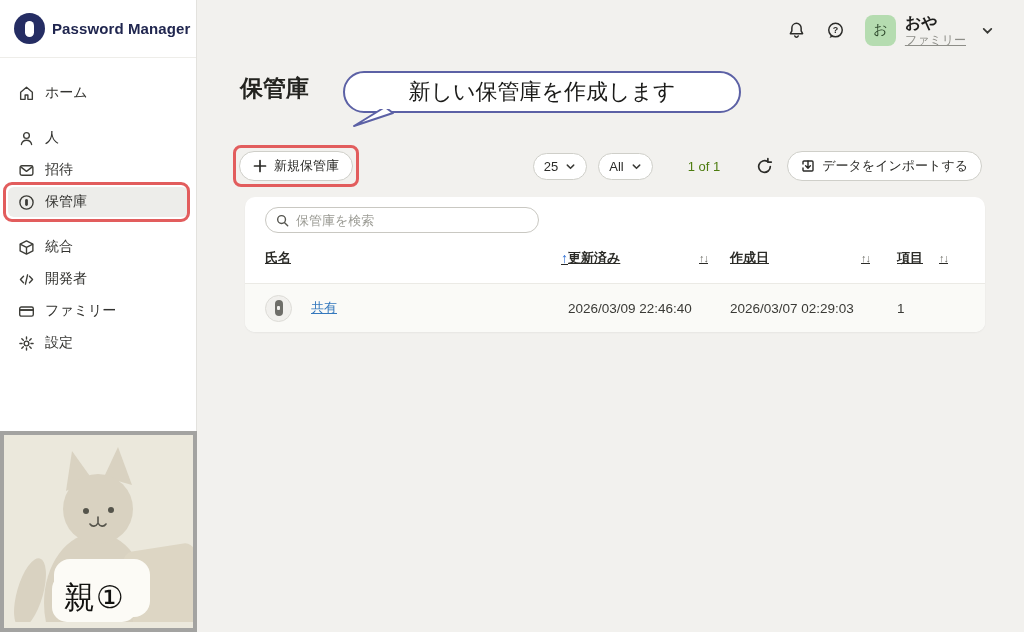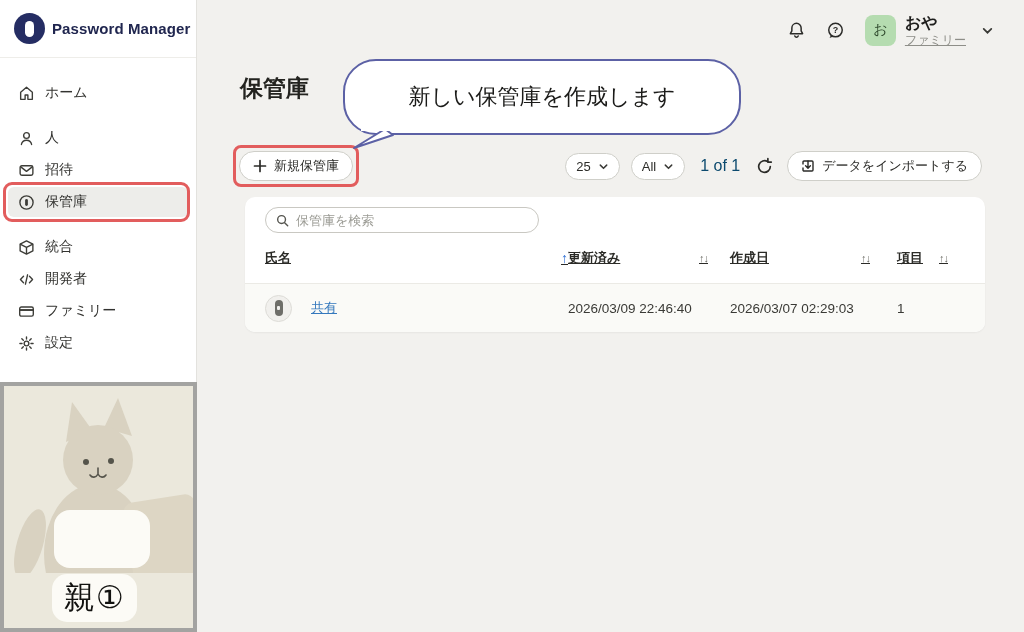--- a/index.html
+++ b/index.html
@@ -38,21 +38,21 @@
   .nav-item .nicon { width:17px; height:17px; color:#3d3d38; flex:0 0 auto; }
   .nav-gap { height:13px; }
   .nav-item.active { background:#ededea; position:relative; }
   .nav-item.active .red-ring {
     position:absolute; left:-5px; right:-2px; top:-5px; bottom:-5px;
     border:3px solid #e25d5d; border-radius:9px; pointer-events:none;
   }
 
   
   .cat-overlay {
-    position:absolute; left:0; bottom:0; width:197px; height:250px;
+    position:absolute; left:0; bottom:0; width:197px; height:201px;
     background:#ebe8dc; border:4px solid #a3a3a1;
   }
   .cat-label {
     position:absolute; left:48px; bottom:6px;
     background:#fcfbf6; border-radius:15px; padding:3px 12px;
     font-size:31px; color:#121210; letter-spacing:1px;
   }
 
   
   .main { position:absolute; left:198px; top:0; right:0; bottom:0; }
@@ -66,21 +66,21 @@
     font-size:14px; color:#2f4a2d;
   }
   .user-name { font-size:16px; font-weight:bold; color:#1e1e1c; line-height:1.25; }
   .user-team { font-size:12px; color:#8e8e88; line-height:1.2;text-decoration:underline; }
   .chev { width:13px; height:13px; color:#3a3a36; margin-left:6px; }
 
   .page-title { position:absolute; left:42px; top:73px; font-size:23px; font-weight:bold; color:#23231f; }
 
   
   .speech-bubble {
-    position:absolute; left:145px; top:59px; width:398px; height:76px;
+    position:absolute; left:145px; top:71px; width:398px; height:42px;
     background:#ffffff; border:2px solid #5c61a5; border-radius:33px;
     display:flex; align-items:center; justify-content:center;
     font-size:22px; color:#1b1b19; z-index:5;
   }
   .bubble-tail { position:absolute; left:6px; bottom:-17px; width:44px; height:22px; }
 
   
   .new-vault-ring {
     position:absolute; left:35px; top:145px; border:3px solid #e25d5d;
     border-radius:8px; padding:3px; z-index:2;
@@ -92,21 +92,21 @@
   }
   .btn .bicon { width:14px; height:14px; color:#2b2b28; }
 
   .right-controls { position:absolute; top:151px; right:42px; display:flex; align-items:center; gap:11px; }
   .pill-select {
     display:flex; align-items:center; gap:7px;
     background:#ffffff; border:1px solid #cfcfc9; border-radius:15px;
     padding:5px 10px; font-size:13px; color:#2b2b28; cursor:pointer;
   }
   .pill-select .chev { width:11px; height:11px; margin:0; }
-  .page-info { font-size:16px; color:#0c4a6e; margin:0 4px; white-space:nowrap; }
+  .page-info { font-size:13px; color:#4d7c0f; margin:0 24px; white-space:nowrap; }
   .refresh-btn { width:19px; height:19px; color:#2b2b28; cursor:pointer; margin-right:2px; }
 
   
   .panel {
     position:absolute; left:47px; top:197px; width:740px; height:135px;
     background:#ffffff; border-radius:10px; box-shadow:0 1px 2px rgba(0,0,0,.05);
   }
   .search-box {
     margin:10px 0 0 20px; width:274px; height:26px;
     border:1px solid #c9c8c2; border-radius:13px;

